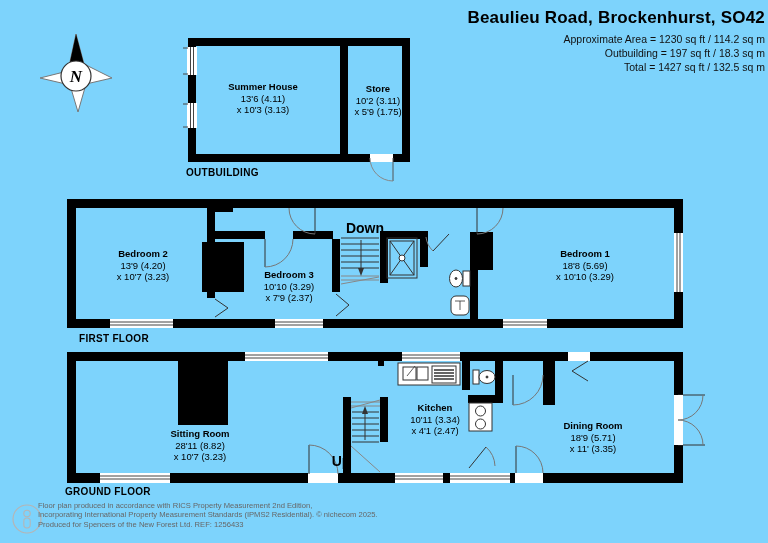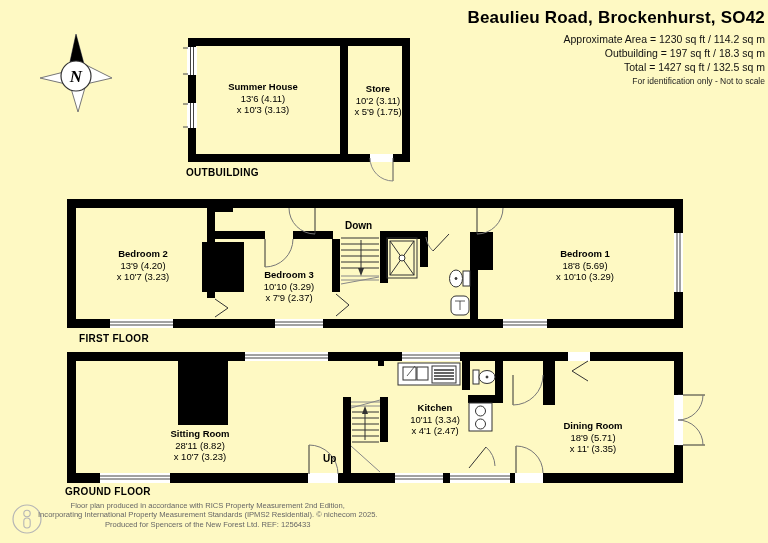--- a/index.html
+++ b/index.html
@@ -1,43 +1,42 @@
 <!DOCTYPE html>
 <html><head>
 <meta charset="utf-8">
 <style>
   html,body{margin:0;padding:0;background:#fff;}
-  #page{position:relative;width:768px;height:543px;background:#fef9c3;overflow:hidden;
+  #page{position:relative;width:768px;height:543px;background:#7dd3fc;overflow:hidden;
         font-family:"Liberation Sans", sans-serif;color:#000;}
   .abs{position:absolute;}
   
   #header{right:3px;top:8px;text-align:right;}
   #title{font-size:17px;font-weight:bold;letter-spacing:.2px;margin-bottom:4px;}
   .area-line{font-size:10.5px;line-height:14px;color:#111;}
   #disclaimer{font-size:8.5px;margin-top:2px;color:#222;}
   
   .section-label{font-size:10px;font-weight:bold;letter-spacing:.3px;}
   .room-label{text-align:center;font-size:9.5px;line-height:11.5px;}
   .room-label .rn{font-weight:bold;}
-  .stairs-label{font-size:10px;font-weight:bold;}
+  .stairs-label{font-size:14px;font-weight:bold;text-align:center;}
   
-  #footer-text{left:38px;top:501px;font-size:7.6px;line-height:9.4px;color:#666;text-align:center;}
+  #footer-text{left:38px;top:501px;font-size:7.6px;line-height:9.4px;color:#666;}
   svg{display:block;}
 </style>
 </head>
 <body>
 
 <div id="page">
 
   <div class="abs" id="header">
     <div id="title">Beaulieu Road, Brockenhurst, SO42</div>
     <div class="area-line">Approximate Area = 1230 sq ft / 114.2 sq m</div>
     <div class="area-line">Outbuilding = 197 sq ft / 18.3 sq m</div>
     <div class="area-line">Total = 1427 sq ft / 132.5 sq m</div>
-    <div id="disclaimer">For identification only - Not to scale</div>
   </div>
 
   <svg class="abs" style="left:34px;top:28px;" width="84" height="86" viewBox="0 0 84 86">
     <path d="M 42 6 L 50 36 L 78 50 L 52 56 L 44 84 L 36 57 L 6 50 L 34 43 Z" fill="#fff" stroke="#777" stroke-width="1"></path>
     <path d="M 42 6 L 50 36 L 34 43 Z" fill="#000"></path>
     <circle cx="42" cy="48" r="15" fill="#fff" stroke="#333" stroke-width="1.2"></circle>
     <text x="42" y="54" font-size="17" font-style="italic" font-weight="bold" text-anchor="middle" font-family="Liberation Serif, serif">N</text>
   </svg>
 
   <svg class="abs" style="left:183px;top:33px;" width="245" height="155" viewBox="0 0 245 155">

